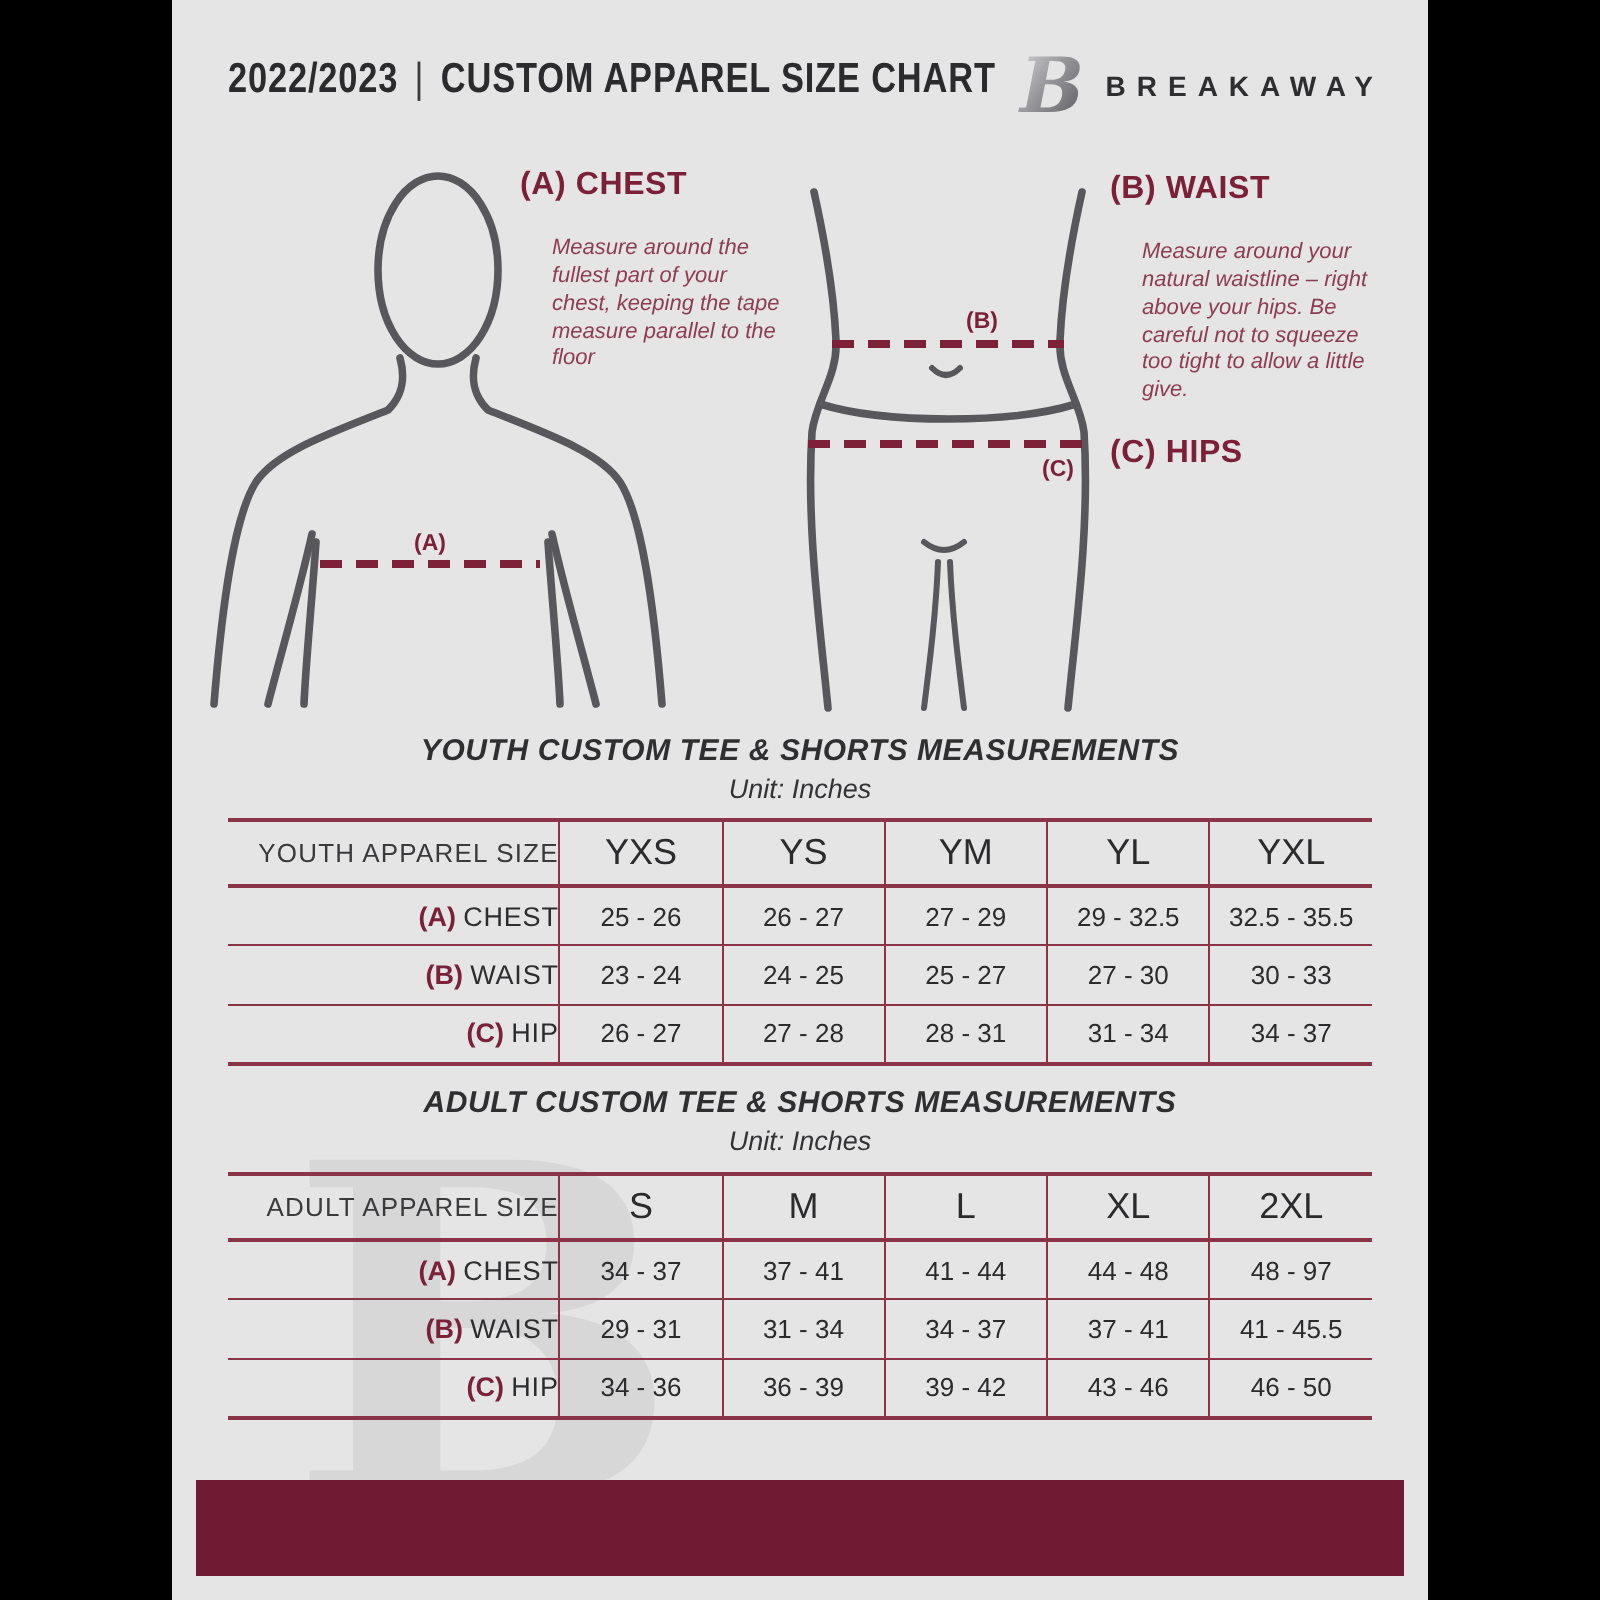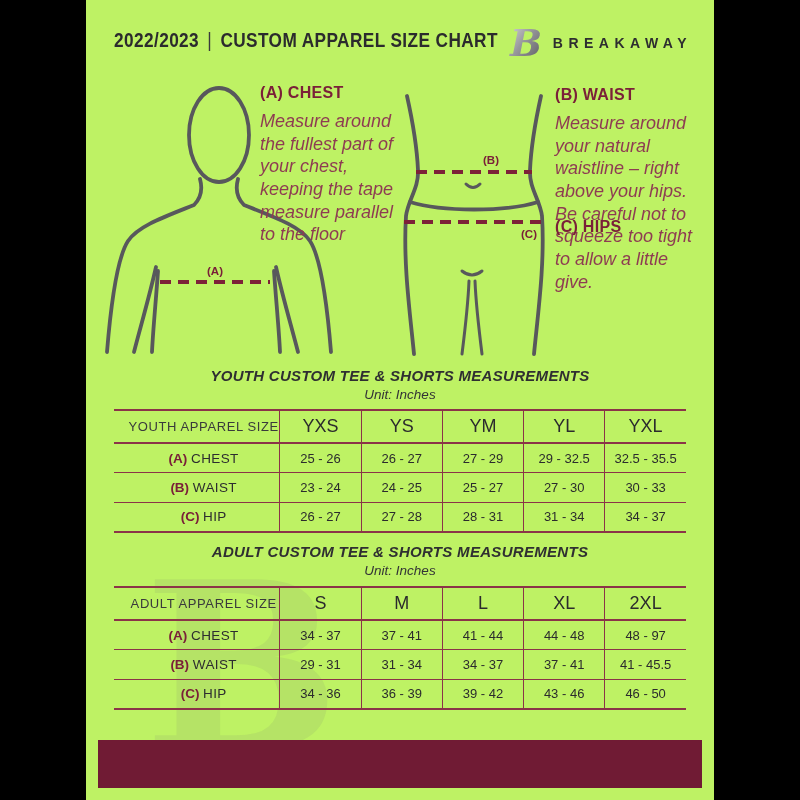--- a/index.html
+++ b/index.html
@@ -1,32 +1,32 @@
 <!DOCTYPE html>
 <html><head>
 <meta charset="utf-8">
 <style>
   html,body { margin:0; padding:0; background:#000; }
   #stage { position:relative; width:800px; height:800px; background:#000; overflow:hidden;
            font-family:"Liberation Sans", sans-serif; }
-  #doc { position:absolute; left:86px; top:0; width:628px; height:800px; background:#bef264; overflow:hidden; }
+  #doc { position:absolute; left:86px; top:0; width:628px; height:800px; background:#e5e5e5; overflow:hidden; }
 
   
   .hdr-title { position:absolute; left:28px; top:28px; white-space:nowrap;
                font-weight:bold; font-size:21px; color:#2b2b2d; letter-spacing:0.5px;
                transform:scaleX(0.82); transform-origin:left center; }
   .hdr-title .pipe { margin:0 10px; font-weight:normal; color:#3a3a3c; }
   .brand { position:absolute; right:22px; top:20px; display:flex; align-items:center; gap:8px; }
   .brand-name { font-weight:bold; font-size:14px; letter-spacing:5.5px; color:#2e2e30; }
 
   
   #diagram-svg { position:absolute; left:0; top:78px; }
   .inst { position:absolute; }
   .inst-h { margin:0 0 8px 0; font-size:16px; font-weight:bold; color:#7a2038; letter-spacing:0.3px; }
-  .inst-p { margin:0; font-size:18px; font-style:italic; color:#8e3c52; line-height:1.26; }
+  .inst-p { margin:16px; font-size:11px; font-style:italic; color:#8e3c52; line-height:1.26; }
   #block-a { left:174px; top:84px;  width:150px; }
   #block-b { left:469px; top:86px;  width:153px; }
   #block-c { left:469px; top:218px; width:153px; }
 
   
   .sec-title { position:absolute; left:0; width:100%; text-align:center;
                font-weight:bold; font-size:15px; color:#2f2f31; letter-spacing:0.3px;font-style:italic; }
   .sec-unit  { position:absolute; left:0; width:100%; text-align:center;
                font-style:italic; font-size:13.5px; color:#333336; }
 
@@ -34,21 +34,21 @@
   .size-table { position:absolute; left:28px; width:572px; border-collapse:collapse; table-layout:fixed;
                 border-top:2px solid #8b3448; border-bottom:2px solid #8b3448; background:transparent; }
   .size-table col.c-label { width:29%; }
   .size-table thead tr { height:33px; }
   .size-table tbody tr { height:29.5px; }
   .size-table th, .size-table td { padding:0; text-align:center; font-size:13px; color:#2b2b2d; background:transparent; }
   .size-table th + th, .size-table td + td { border-left:1.5px solid #8b3448; }
   .size-table thead th { border-bottom:2px solid #8b3448; font-weight:normal; font-size:18px; }
   .size-table tbody td { border-bottom:1.5px solid #8b3448; }
   .size-table tbody tr:last-child td { border-bottom:none; }
-  .size-table .label-cell { text-align:center; padding-left:14px; }
+  .size-table .label-cell { text-align:right; padding-left:14px; }
   .size-table thead .label-cell { font-weight:normal; font-size:13px; letter-spacing:0.6px; color:#3a3a3c; }
   .row-pfx { color:#7a2038; font-weight:bold; font-size:13.5px; }
   .row-lbl { font-size:13.5px; color:#2d2d2f; letter-spacing:0.4px; }
 
   
   #watermark { position:absolute; left:58px; top:552px; font-family:"DejaVu Serif", serif; font-weight:bold;
                font-size:232px; line-height:1; color:rgba(105,105,115,0.11); pointer-events:none; }
   #footer-bar { position:absolute; left:12px; top:740px; width:604px; height:48px; background:#701b34; }
 </style>
 </head>

